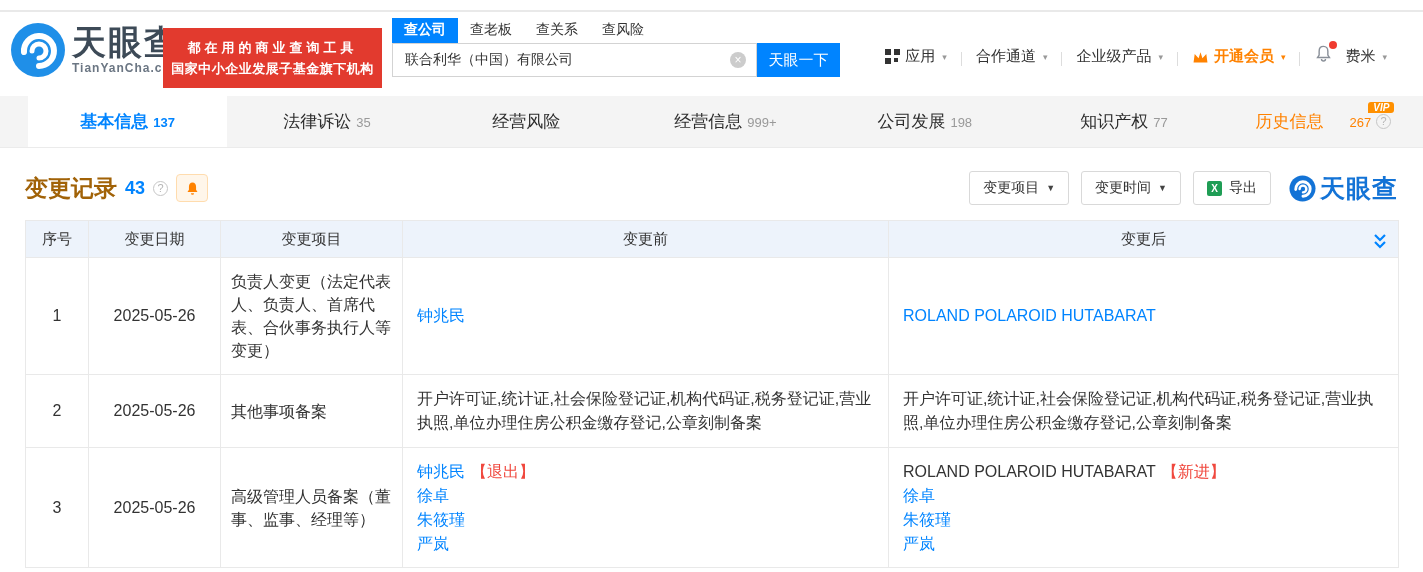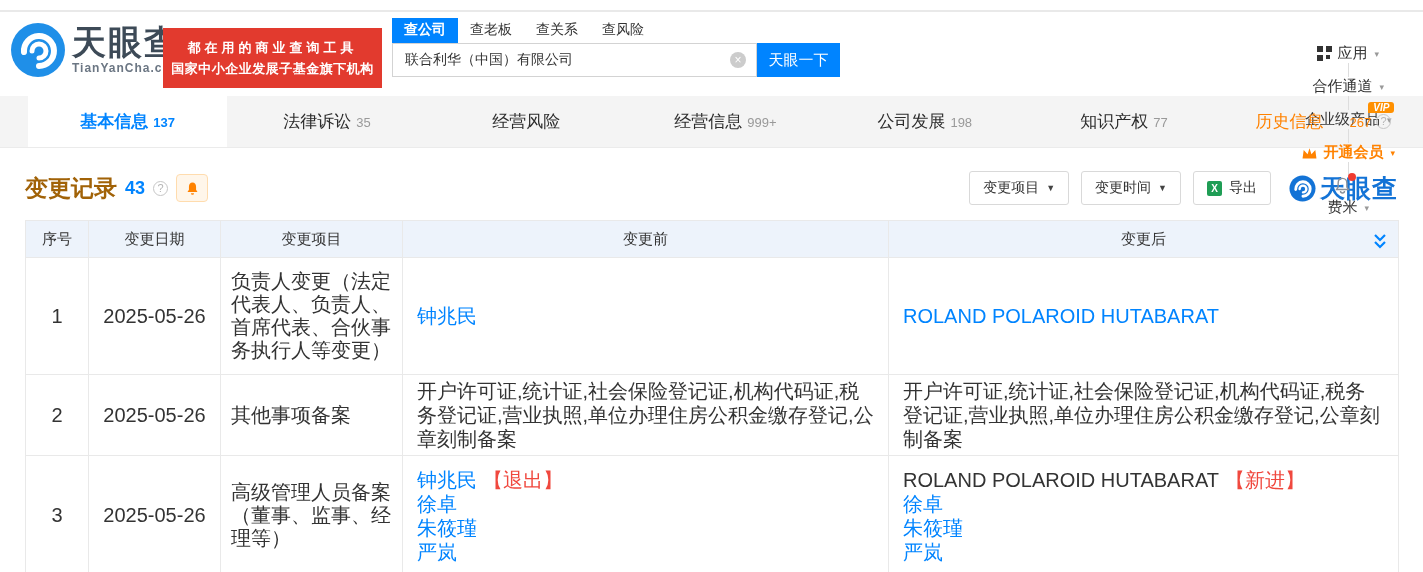--- a/index.html
+++ b/index.html
@@ -29,21 +29,21 @@
   .search-box { position:absolute; left:392px; top:43px; width:365px; height:34px;
     border:1px solid #d3d3d3; display:flex; align-items:center; }
   .search-value { flex:1; font-size:14px; color:#333; padding-left:12px; border:0; outline:none;
     font-family:inherit; background:transparent; }
   .clear-btn { width:16px; height:16px; border-radius:50%; background:#ccc; color:#fff; font-size:12px;
     line-height:16px; text-align:center; margin-right:10px; cursor:pointer; }
   .search-btn { position:absolute; left:757px; top:43px; width:83px; height:34px; background:#0084ff;
     color:#fff; border:0; font-size:15px; cursor:pointer; font-family:inherit; }
 
   
-  .topmenu { position:absolute; right:28px; top:44px; display:flex; align-items:center; font-size:15px;flex-direction:column; }
+  .topmenu { position:absolute; right:36px; top:44px; display:flex; align-items:flex-end; font-size:15px; }
   .tm-item { display:flex; align-items:center; gap:5px; cursor:pointer; white-space:nowrap; }
   .tm-sep { width:1px; height:14px; background:#ddd; margin:0 14px; }
   .caret { font-size:9px; color:#999; margin-left:2px; }
   .tm-vip { color:#ff8200; font-weight:bold; }
   .tm-vip .caret { color:#ff8200; }
   .bell-wrap { position:relative; margin-right:12px; cursor:pointer; }
   .red-dot { position:absolute; top:-3px; right:-4px; width:8px; height:8px; border-radius:50%; background:#f03b30; }
 
   
   .navtabs { height:52px; background:#f4f4f4; display:flex; padding-left:28px; border-bottom:1px solid #ebebeb; }
@@ -75,21 +75,21 @@
   .wm-logo { display:flex; align-items:center; gap:4px; margin-left:6px; }
   .wm-swirl { width:27px; height:27px; }
   .wm-text { font-size:25px; font-weight:bold; color:#1373d6; letter-spacing:1px; }
 
   
   .table-wrap { margin:0 25px; }
   table { width:1373px; border-collapse:collapse; table-layout:fixed; }
   th, td { border:1px solid #e9e9e9; }
   thead th { background:#edf3fb; height:37px; font-size:15px; font-weight:normal; color:#333; text-align:center;
     position:relative; }
-  td { font-size:20px; color:#333; vertical-align:middle; padding:12px 0; }
+  td { font-size:16px; color:#333; vertical-align:middle; padding:12px 0; }
   td.c-no, td.c-date { text-align:center; }
   td.c-item { padding:12px 10px; line-height:23px; }
   td.c-val { padding:4px 14px; line-height:24px; }
   a.lnk { color:#0084ff; text-decoration:none; cursor:pointer; }
   .tag-red { color:#f0483e; margin-left:6px; }
   .chev2 { position:absolute; right:10px; top:12px; cursor:pointer; }
   .cell-line { line-height:24px; }
 </style>
 </head>
 <body>

